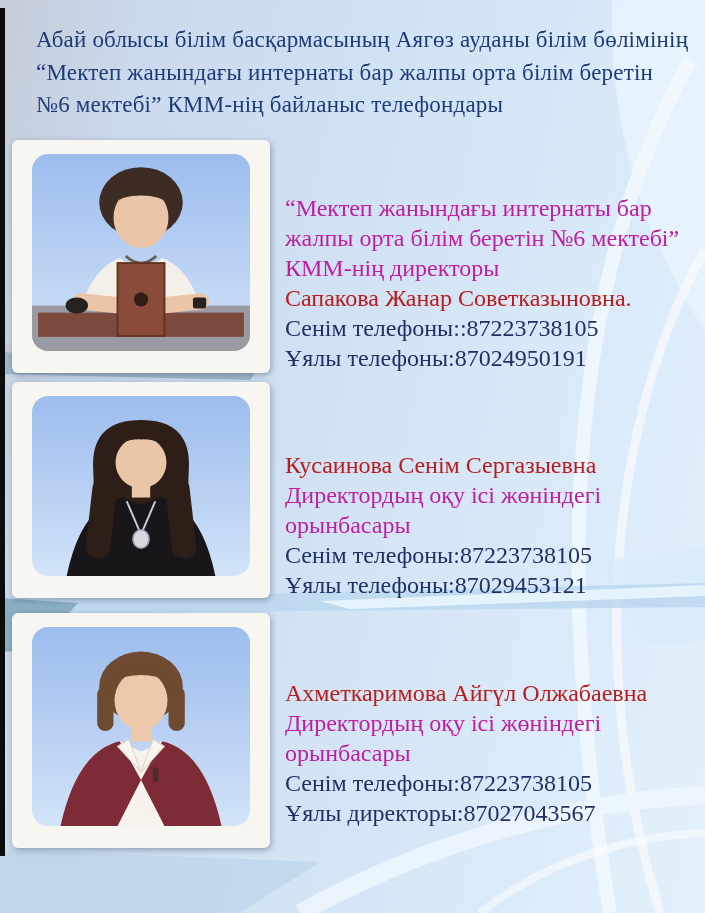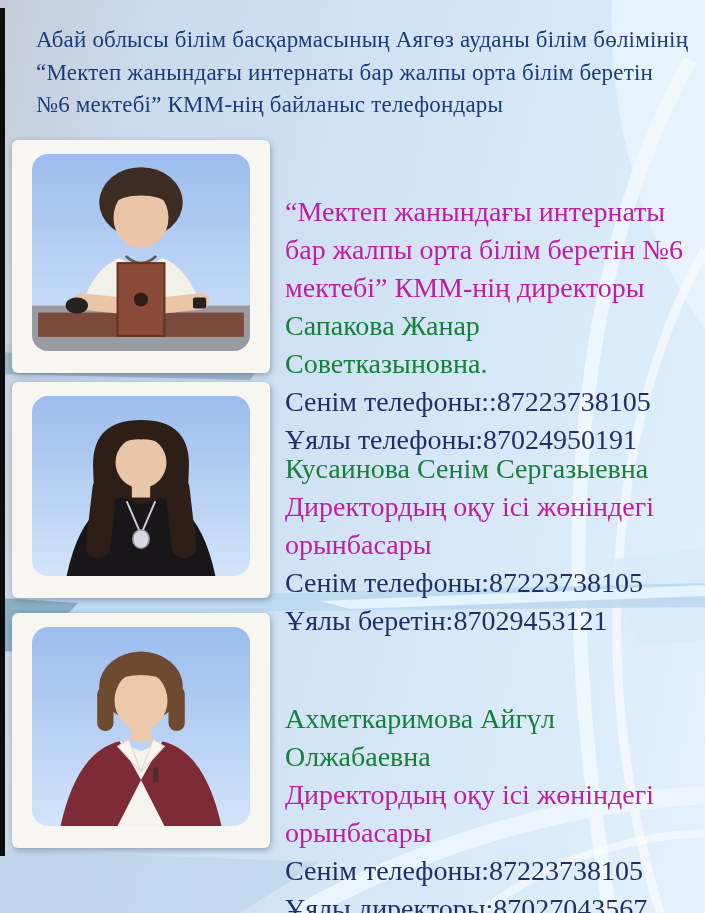--- a/index.html
+++ b/index.html
@@ -29,28 +29,28 @@
     background:linear-gradient(180deg,#9cbdee 0%,#bcd3f4 60%,#d3e4fa 100%);
   }
   .card .photo svg{display:block;width:100%;height:100%;}
 
   .card-1{top:140px;height:233px;}
   .card-2{top:382px;height:216px;}
   .card-3{top:613px;height:235px;}
 
   .info{
     position:absolute;left:285px;width:404px;
-    font-size:28px;line-height:38px;
+    font-size:24px;line-height:30px;
   }
   .info p{margin:0;}
   .info-1{top:193px;}
   .info-2{top:450px;}
-  .info-3{top:700px;}
+  .info-3{top:678px;}
   .role{color:#bf1ea0;}
-  .pname{color:#15803d;}
+  .pname{color:#b91c1c;}
   .phone{color:#203065;}
 </style>
 </head>
 <body>
 
 <div id="stage">
 
   <svg class="bg-decor" viewBox="0 0 705 913" preserveAspectRatio="none" aria-hidden="true">
     <path d="M705 0 L705 330 C640 235 608 115 612 0 Z" fill="#e9f4fd" opacity="0.75"></path>
     <path d="M690 60 C 585 250 545 520 610 913" stroke="#f1f8fe" stroke-width="14" fill="none" opacity="0.9"></path>
@@ -108,21 +108,21 @@
         <rect x="134" y="88" width="24" height="88" rx="12" fill="#2d1e18" transform="rotate(-6 146 132)"></rect>
         <path d="M93 114 L107 150 L121 114" stroke="#cbcbd6" stroke-width="2" fill="none"></path>
         <ellipse cx="107" cy="155" rx="8" ry="10" fill="#d8d8e0" stroke="#9999aa" stroke-width="1.5"></ellipse>
       </svg>
     </figure>
   </section>
   <div class="info info-2">
     <p class="pname">Кусаинова Сенім Сергазыевна</p>
     <p class="role">Директордың оқу ісі жөніндегі орынбасары</p>
     <p class="phone">Сенім телефоны:87223738105</p>
-    <p class="phone">Ұялы беретін:87029453121</p>
+    <p class="phone">Ұялы телефоны:87029453121</p>
   </div>
 
   <section class="card card-3">
     <figure class="photo" style="margin:0">
       <svg viewBox="0 0 214 195" preserveAspectRatio="none" aria-hidden="true">
         <ellipse cx="107" cy="58" rx="41" ry="34" fill="#6e4a30"></ellipse>
         <rect x="64" y="58" width="16" height="44" rx="8" fill="#6e4a30"></rect>
         <rect x="134" y="58" width="16" height="44" rx="8" fill="#6e4a30"></rect>
         <ellipse cx="107" cy="72" rx="26" ry="29" fill="#ecc9aa"></ellipse>
         <path d="M80 54 q8 -17 27 -17 q19 0 27 17 q-11 -7 -27 -7 q-16 0 -27 7 Z" fill="#6e4a30"></path>

